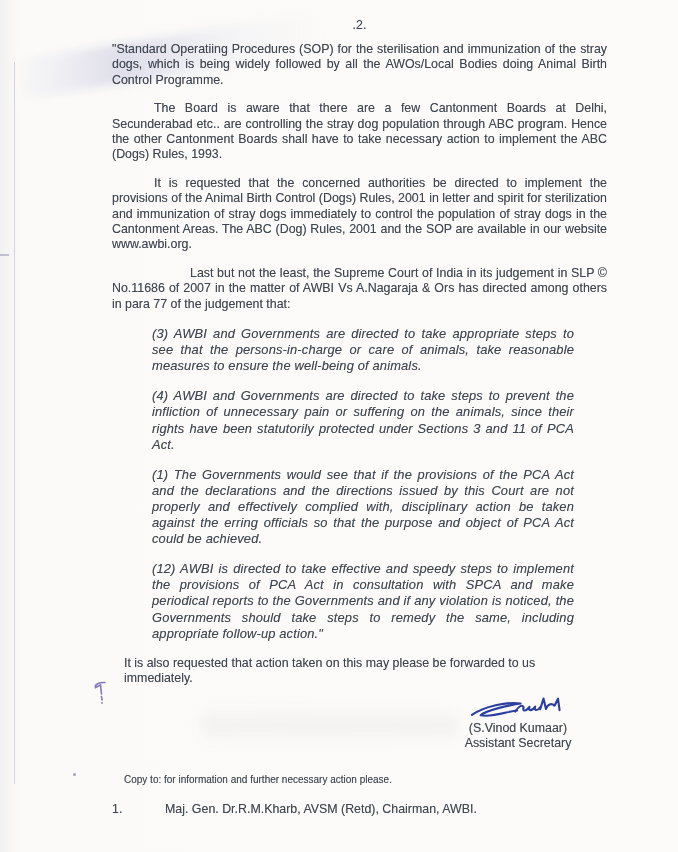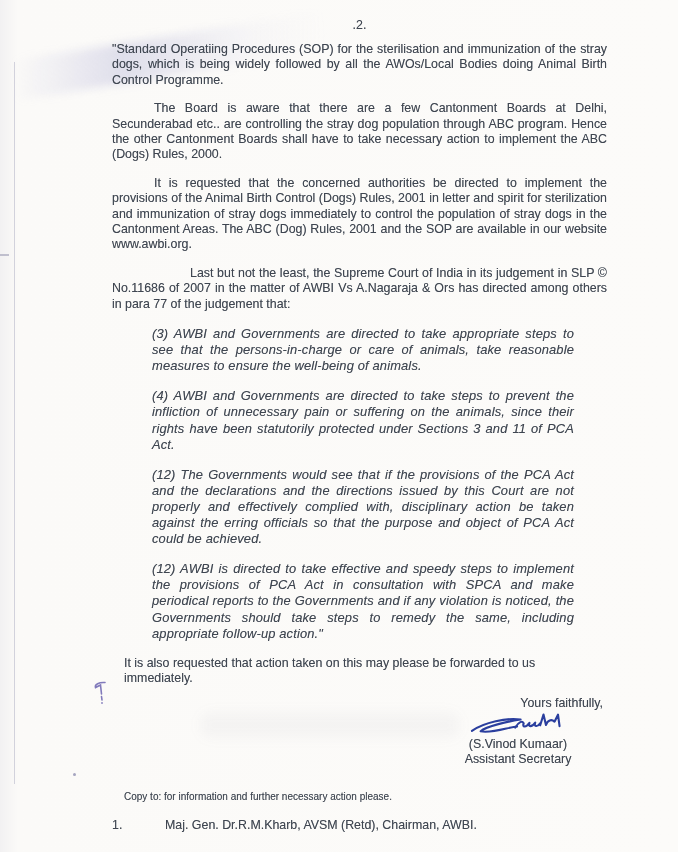--- a/index.html
+++ b/index.html
@@ -90,35 +90,34 @@
     </svg>
   </span>
 
   <div class="content">
 
     <div class="pagenum">.2.</div>
 
     <p class="body first">"Standard Operatiing Procedures (SOP) for the sterilisation and immunization of the stray dogs, which is being widely followed by all the AWOs/Local Bodies doing Animal Birth Control Programme.</p>
 
 
-    <p class="body ind-md">The Board is aware that there are a few Cantonment Boards at Delhi, Secunderabad etc.. are controlling the stray dog population through ABC program. Hence the other Cantonment Boards shall have to take necessary action to implement the ABC (Dogs) Rules, 2000.</p>
+    <p class="body ind-md">The Board is aware that there are a few Cantonment Boards at Delhi, Secunderabad etc.. are controlling the stray dog population through ABC program. Hence the other Cantonment Boards shall have to take necessary action to implement the ABC (Dogs) Rules, 1993.</p>
 
     <p class="body ind-md"><span>It is requested that the concerned authorities be directed to implement the provisions of the Animal Birth Control (Dogs) Rules, 2001 in letter and spirit for sterilization and immunization of stray dogs immediately to control the population of stray dogs in the Cantonment Areas. The ABC (Dog) Rules, 2001 and the SOP are available in our website </span><span class="weblink">www.awbi.org</span><span>.</span></p>
 
     <p class="body ind-lg">Last but not the least, the Supreme Court of India in its judgement in SLP © No.11686 of 2007 in the matter of AWBI Vs A.Nagaraja &amp; Ors has directed among others in para 77 of the judgement that:</p>
 
     <p class="quote">(3) AWBI and Governments are directed to take appropriate steps to see that the persons-in-charge or care of animals, take reasonable measures to ensure the well-being of animals.</p>
     <p class="quote">(4) AWBI and Governments are directed to take steps to prevent the infliction of unnecessary pain or suffering on the animals, since their rights have been statutorily protected under Sections 3 and 11 of PCA Act.</p>
-    <p class="quote">(12) The Governments would see that if the provisions of the PCA Act and the declarations and the directions issued by this Court are not properly and effectively complied with, disciplinary action be taken against the erring officials so that the purpose and object of PCA Act could be achieved.</p>
+    <p class="quote">(1) The Governments would see that if the provisions of the PCA Act and the declarations and the directions issued by this Court are not properly and effectively complied with, disciplinary action be taken against the erring officials so that the purpose and object of PCA Act could be achieved.</p>
     <p class="quote">(12) AWBI is directed to take effective and speedy steps to implement the provisions of PCA Act in consultation with SPCA and make periodical reports to the Governments and if any violation is noticed, the Governments should take steps to remedy the same, including appropriate follow-up action."</p>
 
     <p class="closing">It is also requested that action taken on this may please be forwarded to us immediately.</p>
 
     <div class="signoff">
-      <span class="valediction">Yours faithfully,</span>
       <svg class="sig-svg" width="102" height="27" viewBox="0 0 102 28">
         <g fill="none" stroke="#2b3f9e" stroke-width="2.2" stroke-linecap="round" stroke-linejoin="round">
           <path d="M3 17 C16 9 40 5 54 8 C42 9 18 13 12 18 C24 21 42 15 50 15"></path>
           <path d="M48 16 C52 10 56 9 57 12 C55 16 59 17 63 12 C61 16 65 17 69 12 C67 16 71 17 74 13"></path>
           <path d="M74 15 L78 4 L80 15 C82 10 86 9 89 12 L93 5 L94 17"></path>
         </g>
       </svg>
       <span>(S.Vinod Kumaar)</span><br>
       <span>Assistant Secretary</span>
     </div>

